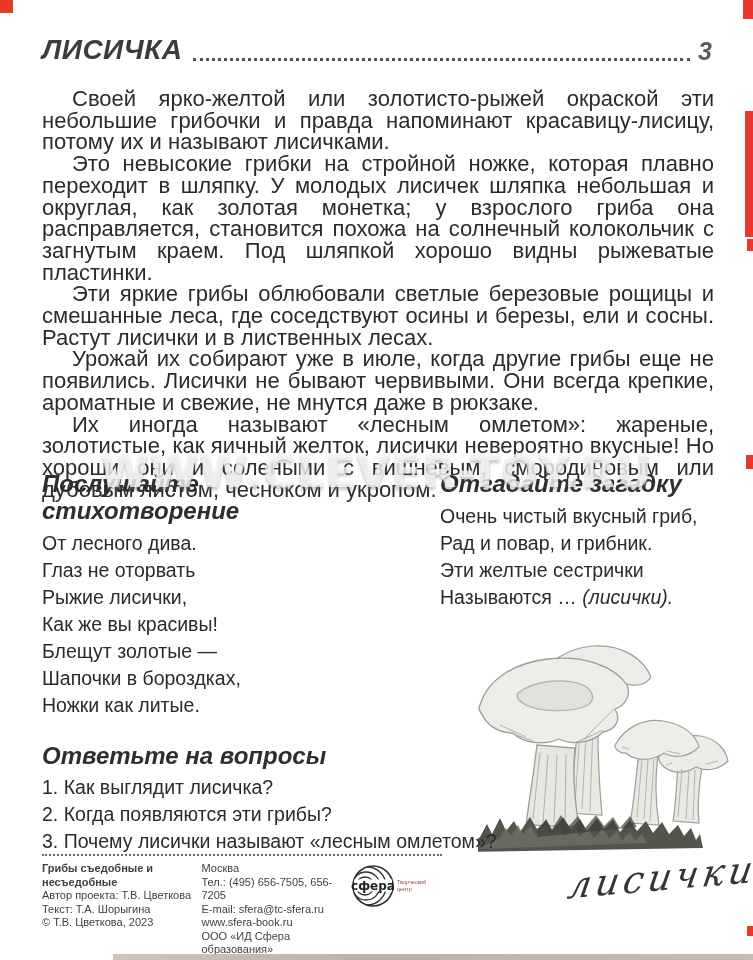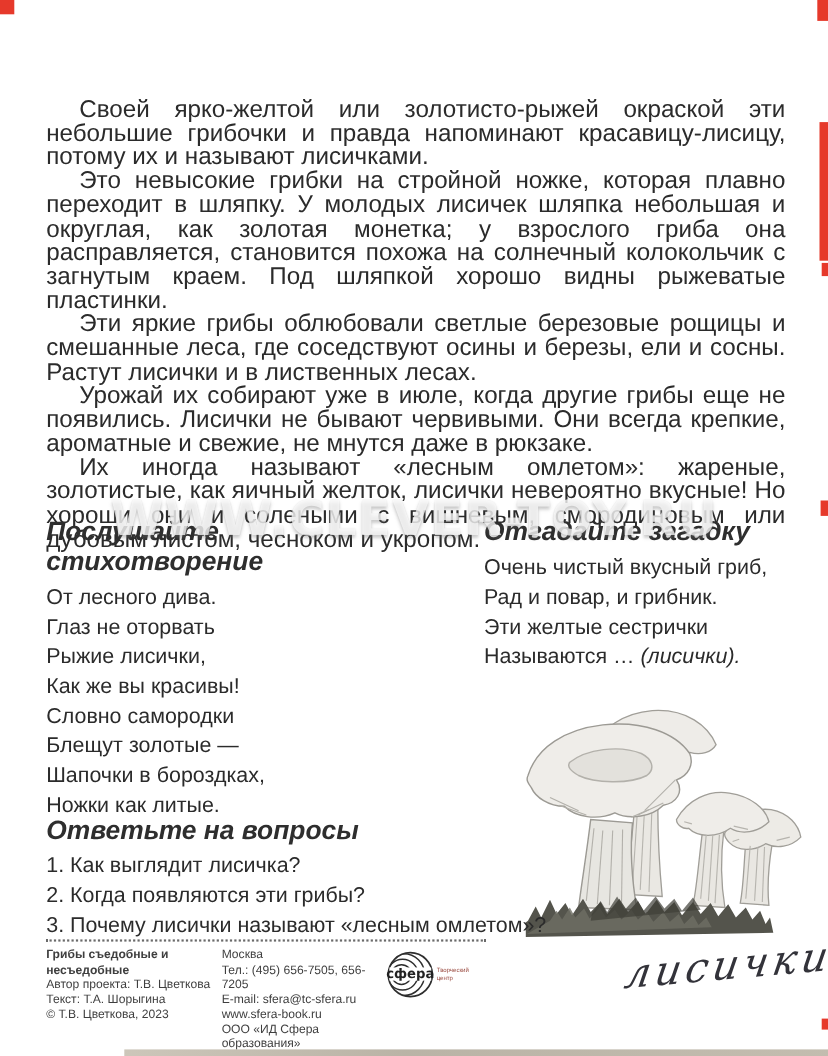--- a/index.html
+++ b/index.html
@@ -67,38 +67,42 @@
 
 <div class="page">
 
   <div class="redmark rm-tl"></div>
   <div class="redmark rm-tr"></div>
   <div class="redmark rm-r1"></div>
   <div class="redmark rm-r2"></div>
   <div class="redmark rm-r3"></div>
   <div class="redmark rm-r4"></div>
 
+  <div class="header">
+    <span class="title">ЛИСИЧКА</span>
+    <span class="leader"></span>
+    <span class="pagenum">3</span>
+  </div>
 
   <div class="bodytext">
     <p>Своей ярко-желтой или золотисто-рыжей окраской эти небольшие грибочки и правда напоминают красавицу-лисицу, потому их и называют лисичками.</p>
     <p>Это невысокие грибки на стройной ножке, которая плавно переходит в шляпку. У молодых лисичек шляпка небольшая и округлая, как золотая монетка; у взрослого гриба она расправляется, становится похожа на солнечный колокольчик с загнутым краем. Под шляпкой хорошо видны рыжеватые пластинки.</p>
     <p>Эти яркие грибы облюбовали светлые березовые рощицы и смешанные леса, где соседствуют осины и березы, ели и сосны. Растут лисички и в лиственных лесах.</p>
     <p>Урожай их собирают уже в июле, когда другие грибы еще не появились. Лисички не бывают червивыми. Они всегда крепкие, ароматные и свежие, не мнутся даже в рюкзаке.</p>
     <p>Их иногда называют «лесным омлетом»: жареные, золотистые, как яичный желток, лисички невероятно вкусные! Но хороши они и солеными с вишневым, смородиновым или дубовым листом, чесноком и укропом.</p>
   </div>
 
   <div class="watermark">WWW.CLEVER-TOY.RU</div>
 
   <div class="poem">
     <p class="col-heading">Послушайте стихотворение</p>
     <div class="vline">От лесного дива.</div>
     <div class="vline">Глаз не оторвать</div>
     <div class="vline">Рыжие лисички,</div>
     <div class="vline">Как же вы красивы!</div>
-    <div class="vline">Словно самородки</div>
     <div class="vline">Блещут золотые —</div>
     <div class="vline">Шапочки в бороздках,</div>
     <div class="vline">Ножки как литые.</div>
   </div>
 
   <div class="riddle">
     <p class="col-heading">Отгадайте загадку</p>
     <div class="vline">Очень чистый вкусный гриб,</div>
     <div class="vline">Рад и повар, и грибник.</div>
     <div class="vline">Эти желтые сестрички</div>

